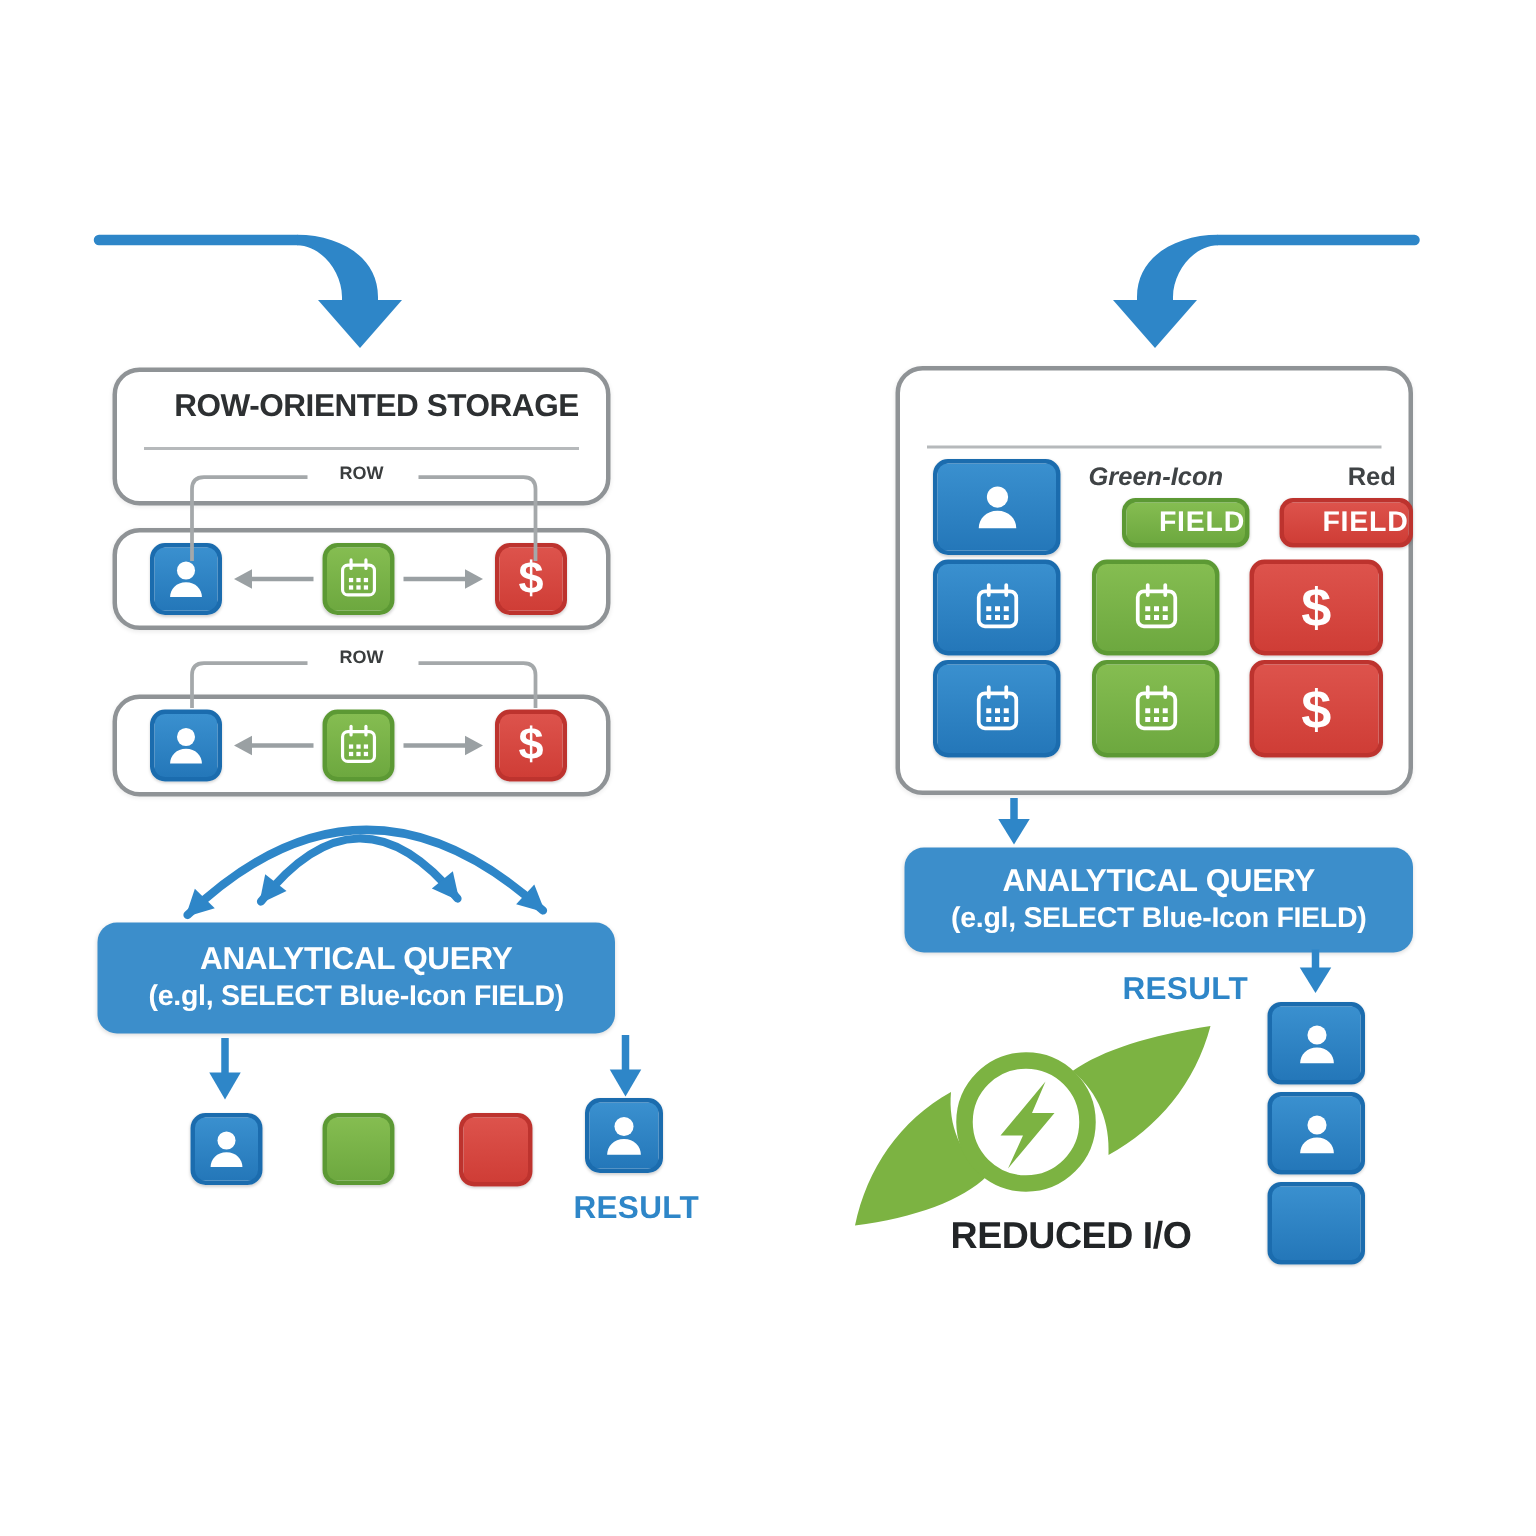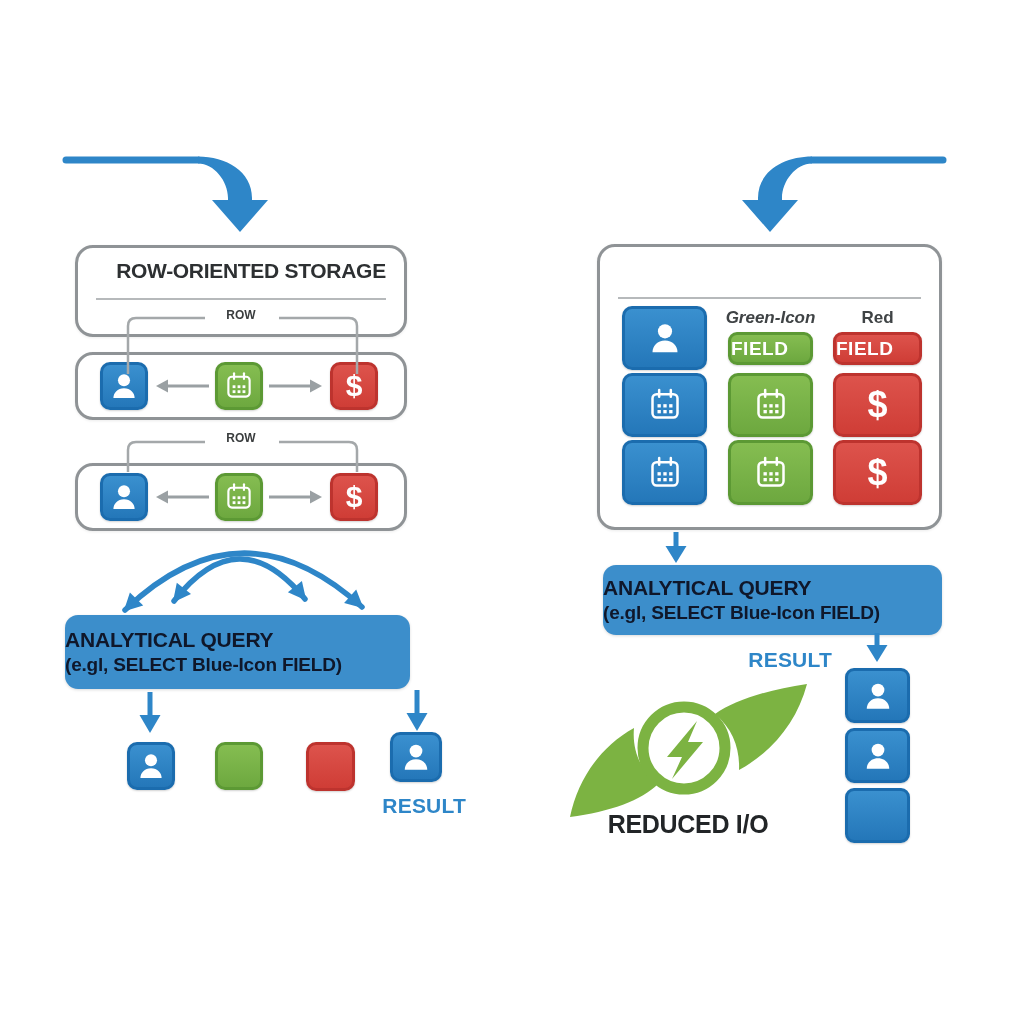--- a/index.html
+++ b/index.html
@@ -32,34 +32,35 @@
   }
   .tile-blue {background:linear-gradient(180deg,#3a90cf,#2477b9);border:3px solid #1b6cae;}
   .tile-green{background:linear-gradient(180deg,#85bd51,#6da83f);border:3px solid #5c9934;}
   .tile-red  {background:linear-gradient(180deg,#dd534c,#cf3d36);border:3px solid #bd332e;}
   .tile svg{display:block;}
   .dollar{color:#fff;font-weight:700;font-size:30px;line-height:1;}
   .dollar.big{font-size:36px;}
 
   .pill{
     position:absolute;border-radius:9px;box-sizing:border-box;
-    display:flex;align-items:center;justify-content:flex-start;
+    display:flex;align-items:center;justify-content:flex-end;
     color:#fff;font-weight:700;font-size:19px;letter-spacing:.5px;
     box-shadow:0 1px 2px rgba(0,0,0,.18);
+    margin-left:20px;
   }
   .pill-green{background:linear-gradient(180deg,#85bd51,#6da83f);border:3px solid #5c9934;}
   .pill-red  {background:linear-gradient(180deg,#dd534c,#cf3d36);border:3px solid #bd332e;}
 
   .col-label{
     position:absolute;text-align:center;font-size:17px;font-weight:600;color:#3f4345;
   }
 
   .query-box{
-    position:absolute;background:#3c8ecb;border-radius:13px;color:#0f172a;
-    font-weight:700;box-shadow:0 1px 3px rgba(0,0,0,.15);
+    position:absolute;background:#3c8ecb;border-radius:13px;color:#ffffff;
+    text-align:center;font-weight:700;box-shadow:0 1px 3px rgba(0,0,0,.15);
     display:flex;flex-direction:column;justify-content:center;gap:2px;box-sizing:border-box;
   }
   .query-line1{font-size:21px;letter-spacing:-.2px;}
   .query-line2{font-size:19px;letter-spacing:-.2px;}
 
   .result-label{
     position:absolute;text-align:right;color:#2e86c8;font-weight:700;font-size:21px;letter-spacing:.2px;
   }
   .benefit{
     position:absolute;text-align:center;color:#222527;font-weight:700;font-size:25px;letter-spacing:-.3px;
@@ -149,21 +150,21 @@
         <path d="M24,27 C15,27 9,33.5 9,41 L39,41 C39,33.5 33,27 24,27 Z" fill="#fff"></path>
       </svg>
   </div>
   <div class="result-label" style="left:366px;top:794px;width:100px;">RESULT</div>
 
   <div class="panel" style="left:597px;top:244px;width:345px;height:286px;">
     <div class="divider"></div>
   </div>
 
   <div class="col-label" style="left:718px;top:308px;width:105px;font-style:italic;">Green-Icon</div>
-  <div class="col-label" style="left:833px;top:308px;width:89px;">Red</div>
+  <div class="col-label" style="left:870px;top:308px;width:89px;">Red</div>
 
   <div class="tile tile-blue" style="left:622px;top:306px;width:85px;height:64px;">
     <svg width="40" height="40" viewBox="0 0 48 48">
         <circle cx="24" cy="16" r="8.5" fill="#fff"></circle>
         <path d="M24,27 C15,27 9,33.5 9,41 L39,41 C39,33.5 33,27 24,27 Z" fill="#fff"></path>
       </svg>
   </div>
   <div class="tile tile-blue" style="left:622px;top:373px;width:85px;height:64px;">
     <svg width="40" height="40" viewBox="0 0 48 48">
         <rect x="9" y="11" width="30" height="28" rx="5" fill="none" stroke="#fff" stroke-width="3"></rect>
@@ -253,21 +254,21 @@
       </svg>
   </div>
   <div class="tile tile-blue" style="left:845px;top:728px;width:65px;height:55px;border-radius:9px;">
     <svg width="36" height="36" viewBox="0 0 48 48">
         <circle cx="24" cy="16" r="8.5" fill="#fff"></circle>
         <path d="M24,27 C15,27 9,33.5 9,41 L39,41 C39,33.5 33,27 24,27 Z" fill="#fff"></path>
       </svg>
   </div>
   <div class="tile tile-blue" style="left:845px;top:788px;width:65px;height:55px;border-radius:9px;"></div>
 
-  <div class="benefit" style="left:588px;top:810px;width:200px;">REDUCED I/O</div>
+  <div class="benefit" style="left:614px;top:810px;width:200px;">REDUCED I/O</div>
 
   <svg class="overlay">
 
     <g>
       <path d="M66,160 H198" stroke="#2e86c8" stroke-width="7" stroke-linecap="round" fill="none"></path>
       <path d="M198,156.5 C226,156.5 252,171 252,198 L252,200 L268,200 L240,232 L212,200 L228,200 L228,198 C228,181 214,163.5 198,163.5 Z" fill="#2e86c8"></path>
     </g>
 
     <g>
       <path d="M943,160 H812" stroke="#2e86c8" stroke-width="7" stroke-linecap="round" fill="none"></path>

